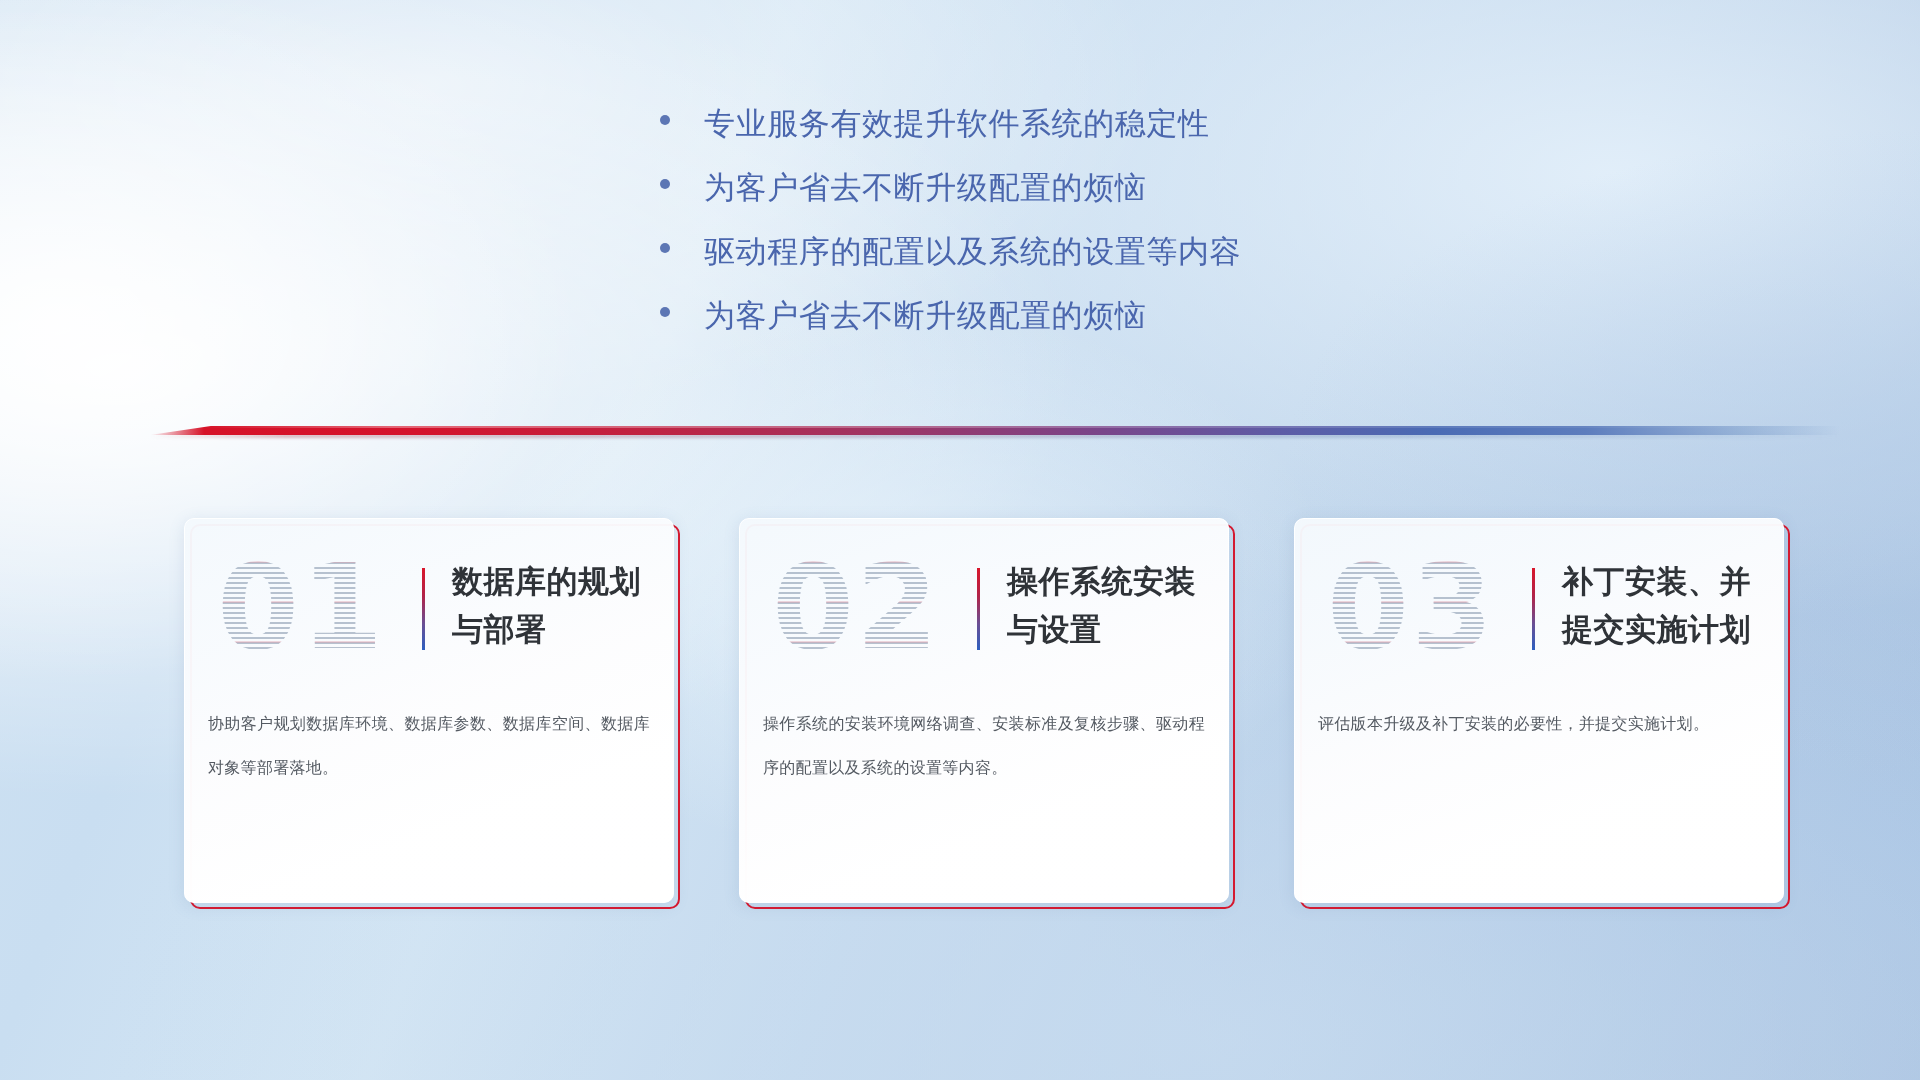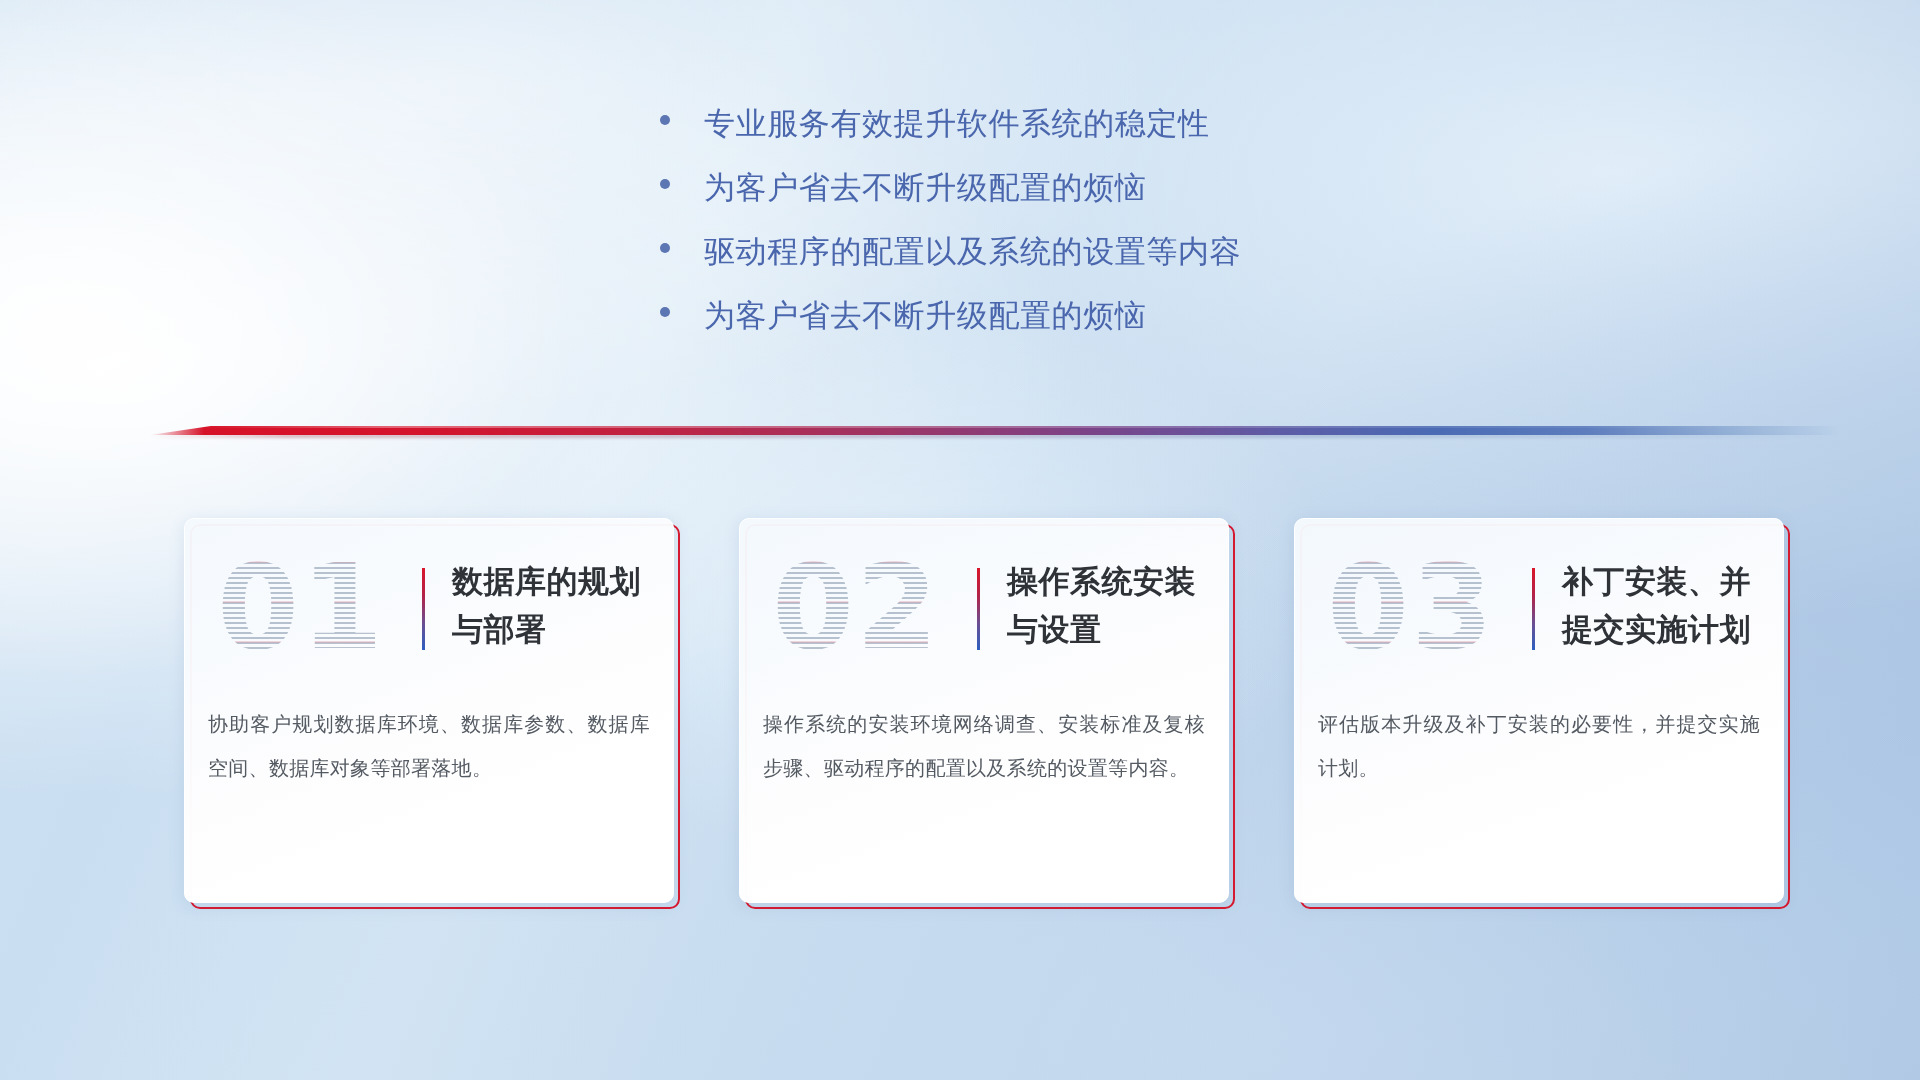--- a/index.html
+++ b/index.html
@@ -246,21 +246,21 @@
     line-height: 48px;
     color: #2f3338;
     font-weight: 700;
     letter-spacing: 0.5px;
   }
   .card-desc {
     position: absolute;
     left: 24px;
     top: 184px;
     width: 442px;
-    font-size: 20px;
+    font-size: 16px;
     line-height: 44px;
     color: #545a62;
     letter-spacing: 0.3px;
     text-align: justify;
     text-justify: inter-ideograph;
   }
 </style>
 </head>
 <body>
 

